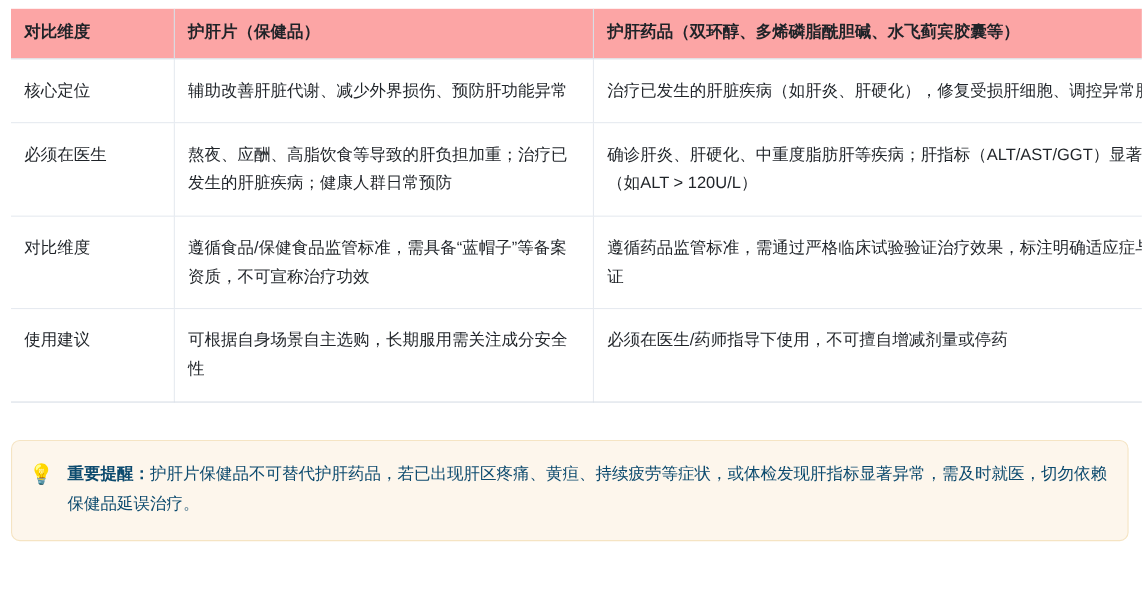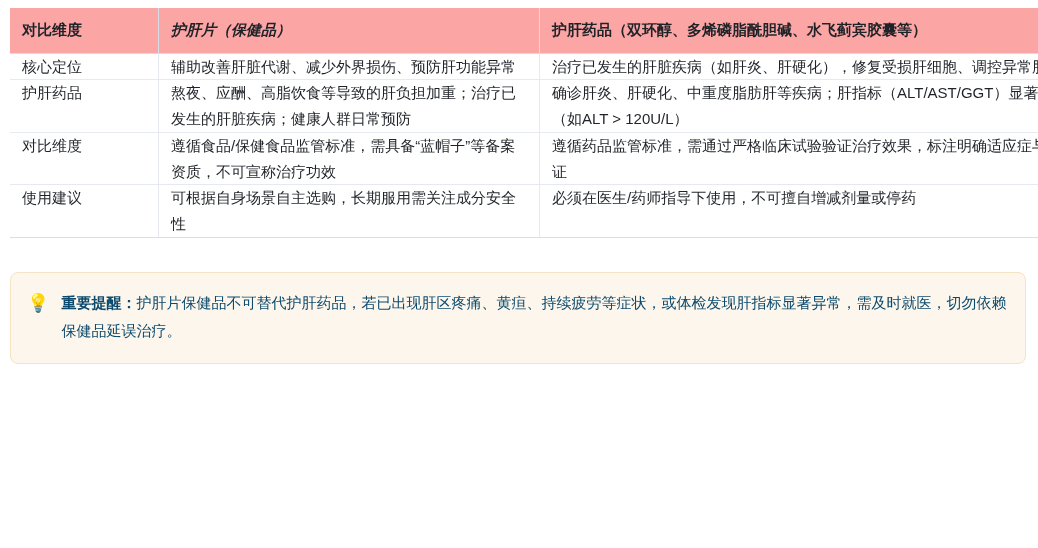--- a/index.html
+++ b/index.html
@@ -35,21 +35,21 @@
     border-bottom: 1px solid #d8dee6;
     color: #1f2328;
     line-height: 1.5;
   }
   table.compare thead th.c0 { width: 124px; }
   table.compare thead th.c1 { width: 356px; }
   table.compare thead th.c2 { width: 538px; }
 
   table.compare tbody td {
     vertical-align: top;
-    padding: 0 12px;
+    padding: 16px 12px;
     border-bottom: 1px solid #e6eaf0;
     line-height: 1.72;
     color: #1f2328;
   }
   table.compare tbody tr:last-child td {
     border-bottom: 1px solid #d8dee6;
   }
   table.compare td.c0 {
     width: 124px;
     border-right: 1px solid #e6eaf0;
@@ -57,21 +57,20 @@
   table.compare td.c1 {
     width: 356px;
     border-right: 1px solid #e6eaf0;
     margin-top: 32px;
   }
   table.compare th.c0 {
     border-right: 1px solid #d8dee6;
   }
   table.compare th.c1 {
     border-right: 1px solid #d8dee6;
-    font-style: italic;
   }
   .spacer { height: 34px; }
 
   .notice {
     margin: 0 0 0 0;
     width: 1016px;
     box-sizing: border-box;
     background: #fdf6ec;
     border: 1px solid #f5e4c3;
     border-radius: 8px;
@@ -107,21 +106,21 @@
         <th class="c2">护肝药品（双环醇、多烯磷脂酰胆碱、水飞蓟宾胶囊等）</th>
       </tr>
     </thead>
     <tbody>
       <tr>
         <td class="c0">核心定位</td>
         <td class="c1">辅助改善肝脏代谢、减少外界损伤、预防肝功能异常</td>
         <td class="c2">治疗已发生的肝脏疾病（如肝炎、肝硬化），修复受损肝细胞、调控异常肝指标</td>
       </tr>
       <tr>
-        <td class="c0">护肝药品</td>
+        <td class="c0">必须在医生</td>
         <td class="c1">熬夜、应酬、高脂饮食等导致的肝负担加重；治疗已发生的肝脏疾病；健康人群日常预防</td>
         <td class="c2">确诊肝炎、肝硬化、中重度脂肪肝等疾病；肝指标（ALT/AST/GGT）显著异常（如ALT &gt; 120U/L）</td>
       </tr>
       <tr>
         <td class="c0">对比维度</td>
         <td class="c1">遵循食品/保健食品监管标准，需具备“蓝帽子”等备案资质，不可宣称治疗功效</td>
         <td class="c2">遵循药品监管标准，需通过严格临床试验验证治疗效果，标注明确适应症与禁忌证</td>
       </tr>
       <tr>
         <td class="c0">使用建议</td>

